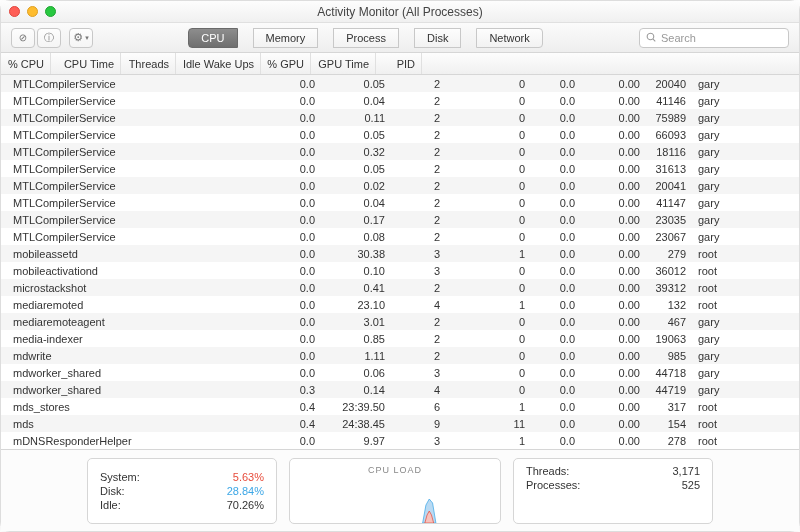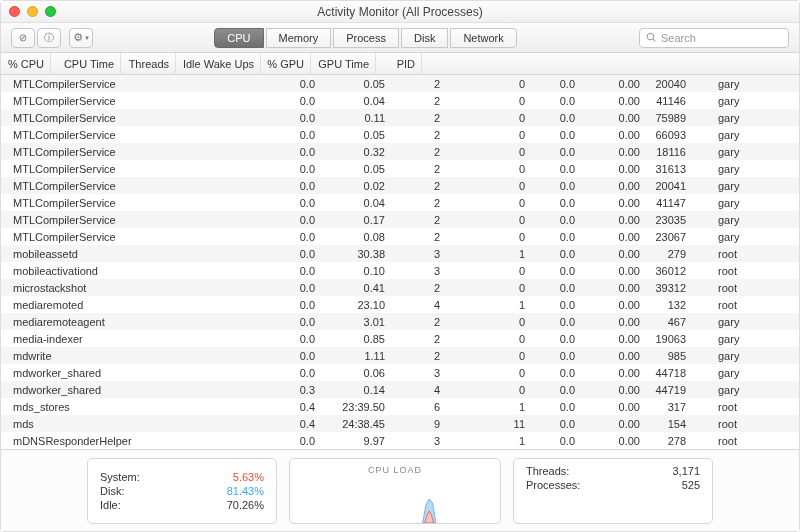--- a/index.html
+++ b/index.html
@@ -1,29 +1,29 @@
 <!DOCTYPE html>
 <html><head>
 <meta charset="utf-8">
 <style>
 * { margin: 0; padding: 0; box-sizing: border-box; font-family: -apple-system, "Helvetica Neue", Arial, sans-serif; }
 body { background: #fff; width: 800px; height: 532px; overflow: hidden; font-size: 11px; color: #333; }
-.window { width: 800px; height: 532px; display: flex; flex-direction: column; border-radius: 4px; box-shadow: 0 2px 10px rgba(0,0,0,0.08); border: 1px solid #ddd; background: #fff; position: relative; }
+.window { width: 800px; height: 532px; display: flex; flex-direction: column; border-radius: 10px; box-shadow: 0 2px 10px rgba(0,0,0,0.08); border: 1px solid #ddd; background: #fff; position: relative; }
 .titlebar { height: 22px; display: flex; align-items: center; justify-content: center; background: linear-gradient(#fdfdfd,#f0f0f0); border-bottom: 1px solid #e0e0e0; font-size: 12px; color: #444; position: relative; }
 .traffic { position: absolute; left: 8px; top: 5px; display: flex; gap: 7px; }
 .dot { width: 11px; height: 11px; border-radius: 50%; }
 .dot.close { background: #ff5f57; border: 0.5px solid #e04740; }
 .dot.min { background: #febc2e; border: 0.5px solid #dfa023; }
 .dot.max { background: #28c840; border: 0.5px solid #20a532; }
 .toolbar { height: 30px; background: linear-gradient(#fbfbfb,#eeeeee); border-bottom: 1px solid #d6d6d6; display: flex; align-items: center; padding: 0 10px; gap: 8px; }
 .tool-group { display: flex; gap: 2px; }
 .tool-btn { width: 24px; height: 20px; background: linear-gradient(#fdfdfd,#f5f5f5); border: 1px solid #c8c8c8; border-radius: 4px; display: flex; align-items: center; justify-content: center; color: #777; font-size: 10px; }
 .gear { font-size: 11px; }
 .spacer { flex: 1; }
-.tab-strip { display: flex; gap: 3px; }
+.tab-strip { display: flex; gap: 16px; }
 .tab { height: 20px; padding: 0 12px; display: flex; align-items: center; font-size: 11px; color: #333; background: linear-gradient(#fdfdfd,#f2f2f2); border: 1px solid #c8c8c8; margin-left: -1px; }
 .tab:first-child { border-top-left-radius: 4px; border-bottom-left-radius: 4px; }
 .tab:last-child { border-top-right-radius: 4px; border-bottom-right-radius: 4px; }
 .tab.active { background: linear-gradient(#8d8d8d,#6f6f6f); color: #fff; border-color: #6a6a6a; }
 .search { display: flex; align-items: center; width: 150px; height: 20px; border: 1px solid #c8c8c8; border-radius: 4px; background: #fff; padding: 0 6px; gap: 4px; color: #999; font-size: 11px; }
 .search svg { width: 11px; height: 11px; fill: #999; }
 
 .header-row { height: 22px; display: flex; background: linear-gradient(#fdfdfd,#f0f0f0); border-bottom: 1px solid #d6d6d6; font-size: 11px; color: #333; }
 .header-row > div { display: flex; align-items: center; padding: 0 6px; border-right: 1px solid #e0e0e0; white-space: nowrap; overflow: hidden; }
 .col-name { flex: 0 0 270px; justify-content: center; position: relative; }
@@ -37,21 +37,21 @@
 .col-pid { flex: 0 0 46px; justify-content: flex-end; }
 .col-user { flex: 1 1 auto; justify-content: flex-start; border-right: none; }
 
 .table-body { flex: 1; overflow-y: auto; overflow-x: hidden; font-size: 11px; }
 .row { display: flex; height: 17px; align-items: center; }
 .row:nth-child(odd) { background: #f5f5f5; }
 .row:nth-child(even) { background: #fff; }
 .row > div { padding: 0 6px; white-space: nowrap; overflow: hidden; text-overflow: ellipsis; }
 .row .col-name { justify-content: flex-start; display: flex; border: none; padding-left: 12px; }
 .row .col-cpu, .row .col-time, .row .col-threads, .row .col-idle, .row .col-gpu, .row .col-gputime, .row .col-pid { display: flex; justify-content: flex-end; border: none; }
-.row .col-user { display: flex; justify-content: flex-start; border: none; margin-left: 20px; }
+.row .col-user { display: flex; justify-content: flex-start; border: none; }
 
 .footer { height: 82px; border-top: 1px solid #d6d6d6; background: #fcfcfc; display: flex; align-items: center; justify-content: center; gap: 12px; padding: 6px 0; }
 .panel { border: 1px solid #d6d6d6; border-radius: 5px; height: 66px; background: #fff; padding: 6px 12px; font-size: 11px; display: flex; flex-direction: column; justify-content: center; gap: 2px; }
 .panel .line { display: flex; justify-content: space-between; gap: 28px; }
 .panel .line .label { color: #333; }
 .panel1 { width: 190px; }
 .panel2 { width: 212px; display: flex; flex-direction: column; justify-content: flex-start; align-items: center; position: relative; }
 .panel2 .title { font-size: 9px; color: #888; letter-spacing: 1px; }
 .panel2 .graph { position: absolute; bottom: 0; left: 0; right: 0; height: 38px; }
 .panel3 { width: 200px; justify-content: flex-start; }
@@ -359,21 +359,21 @@
     </div>
 
   <div class="footer">
     <div class="panel panel1">
       <div class="line">
           <span class="label">System:</span>
           <span class="red">5.63%</span>
         </div>
       <div class="line">
           <span class="label">Disk:</span>
-          <span class="blue">81.43%</span>
+          <span class="blue">28.84%</span>
         </div>
       <div class="line">
           <span class="label">Idle:</span>
           <span>70.26%</span>
         </div>
     </div>
     <div class="panel panel2">
       <span class="title">CPU LOAD</span>
       <div class="graph">
         <svg viewBox="0 0 190 38" preserveAspectRatio="none">

